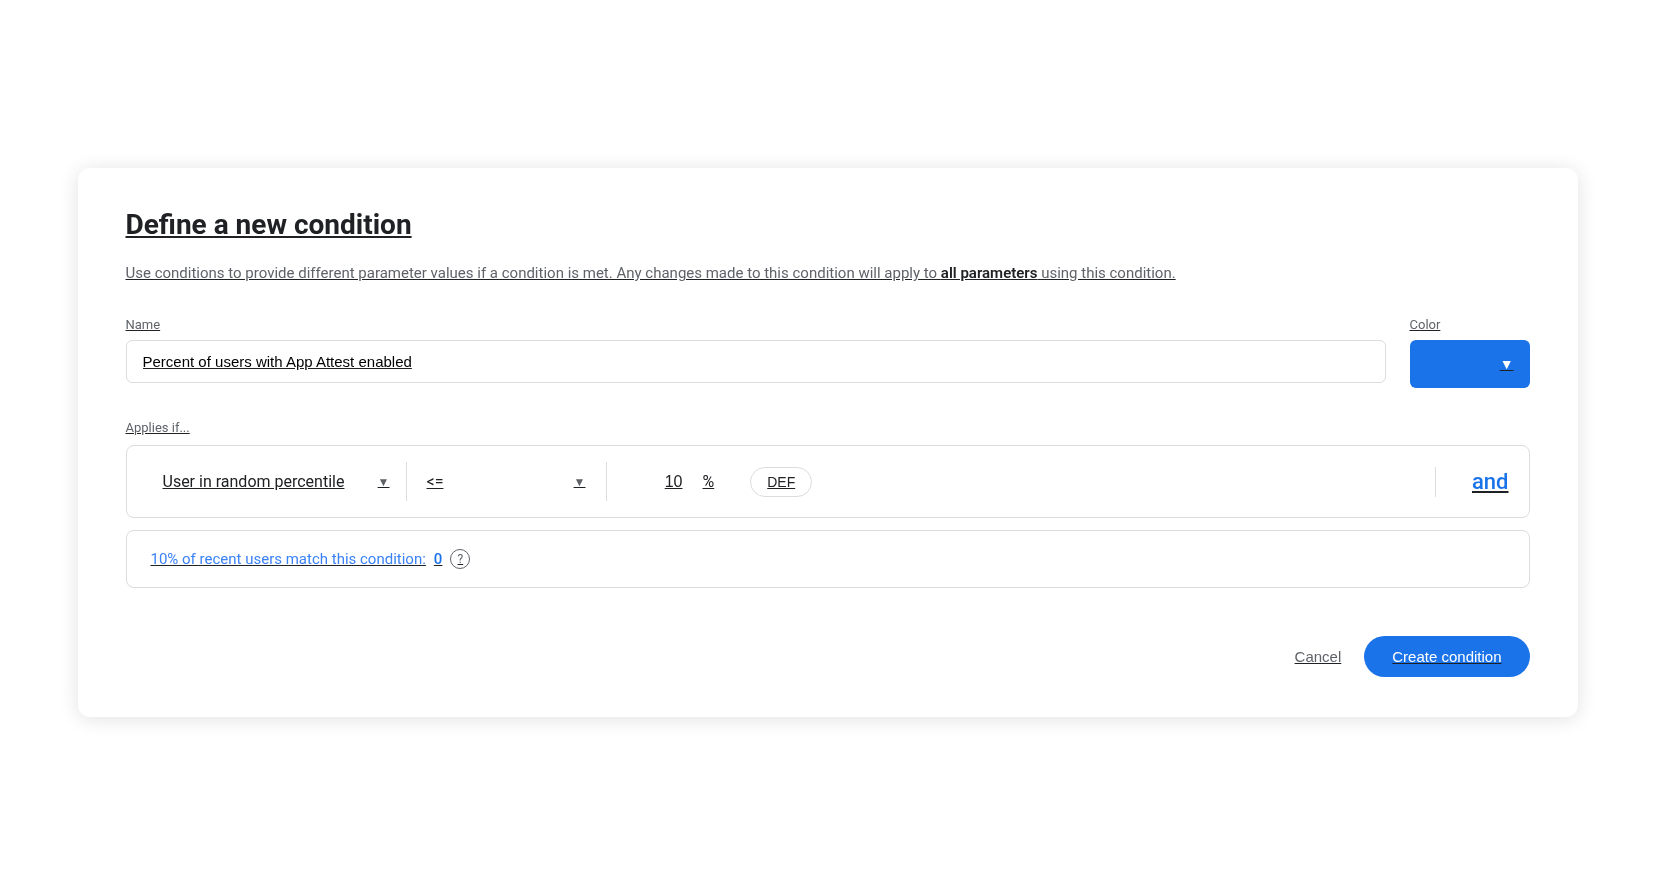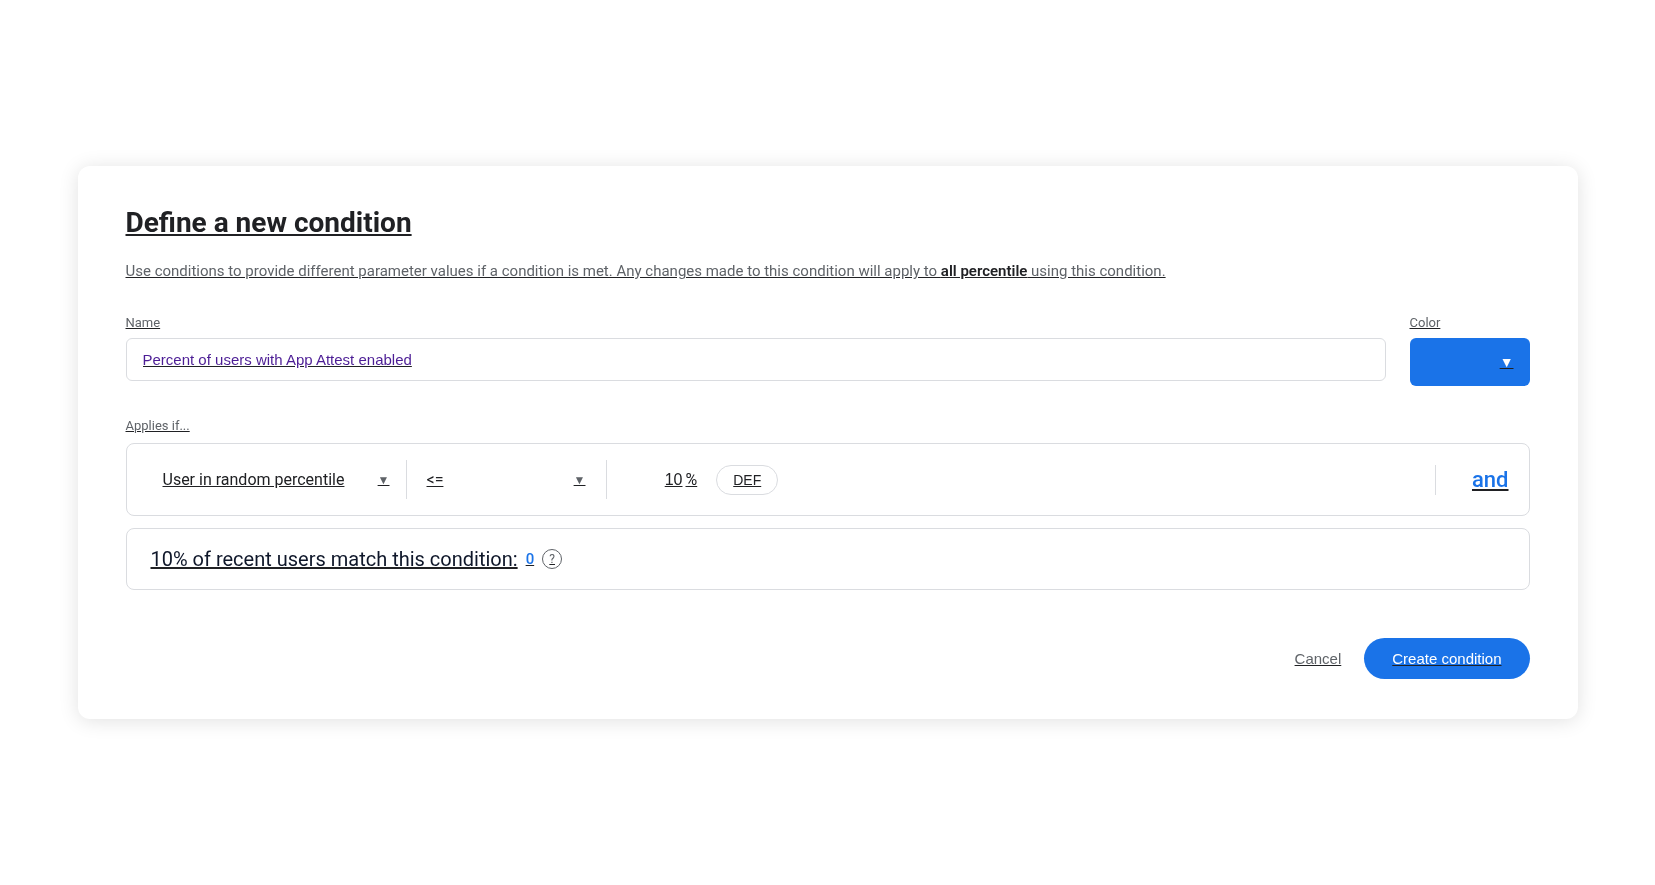--- a/index.html
+++ b/index.html
@@ -69,21 +69,21 @@
       color: #5f6368;
     }
 
     .name-input {
       width: 100%;
       padding: 12px 16px;
       font-size: 15px;
       border: 1.5px solid #dadce0;
       border-radius: 6px;
       outline: none;
-      color: #4c1d95;
+      color: #000000;
       background: #fff;
     }
 
     .color-button {
       background: #1a73e8;
       border: none;
       border-radius: 6px;
       width: 120px;
       height: 48px;
       cursor: pointer;
@@ -158,21 +158,21 @@
       color: #5f6368;
       margin-left: 12px;
     }
 
     .value-input-area {
       display: flex;
       align-items: center;
       padding: 0 16px;
       flex: 1;
       border-right: 1.5px solid #dadce0;
-      gap: 3px;
+      gap: 20px;
     }
 
     .value-input {
       font-size: 16px;
       border: none;
       outline: none;
       width: 60px;
       background: transparent;
       color: #202124;
       text-align: right;
@@ -207,22 +207,22 @@
       border: 1.5px solid #dadce0;
       border-radius: 8px;
       padding: 18px 24px;
       display: flex;
       align-items: center;
       gap: 8px;
       margin-bottom: 48px;
     }
 
     .match-text {
-      font-size: 20px;
-      color: #0f172a;
+      font-size: 15px;
+      color: #3b82f6;
     }
 
     .match-count {
       font-size: 15px;
       color: #1a73e8;
       font-weight: 500;
     }
 
     .help-icon {
       width: 20px;
@@ -266,21 +266,21 @@
     }
   </style>
 </head>
 <body>
 
 <div class="dialog">
 
   <h1 class="dialog-title">Define a new condition</h1>
 
   <p class="dialog-description">
-    <span>Use conditions to provide different parameter values if a condition is met. Any changes made to this condition will apply to </span><strong>all percentile</strong><span> using this condition.</span>
+    <span>Use conditions to provide different parameter values if a condition is met. Any changes made to this condition will apply to </span><strong>all parameters</strong><span> using this condition.</span>
   </p>
 
   <div class="form-row">
     <div class="form-group name-group">
       <label class="form-label">Name</label>
       <input class="name-input" type="text" value="Percent of users with App Attest enabled" style="">
     </div>
     <div class="form-group">
       <label class="form-label">Color</label>
       <button class="color-button">

